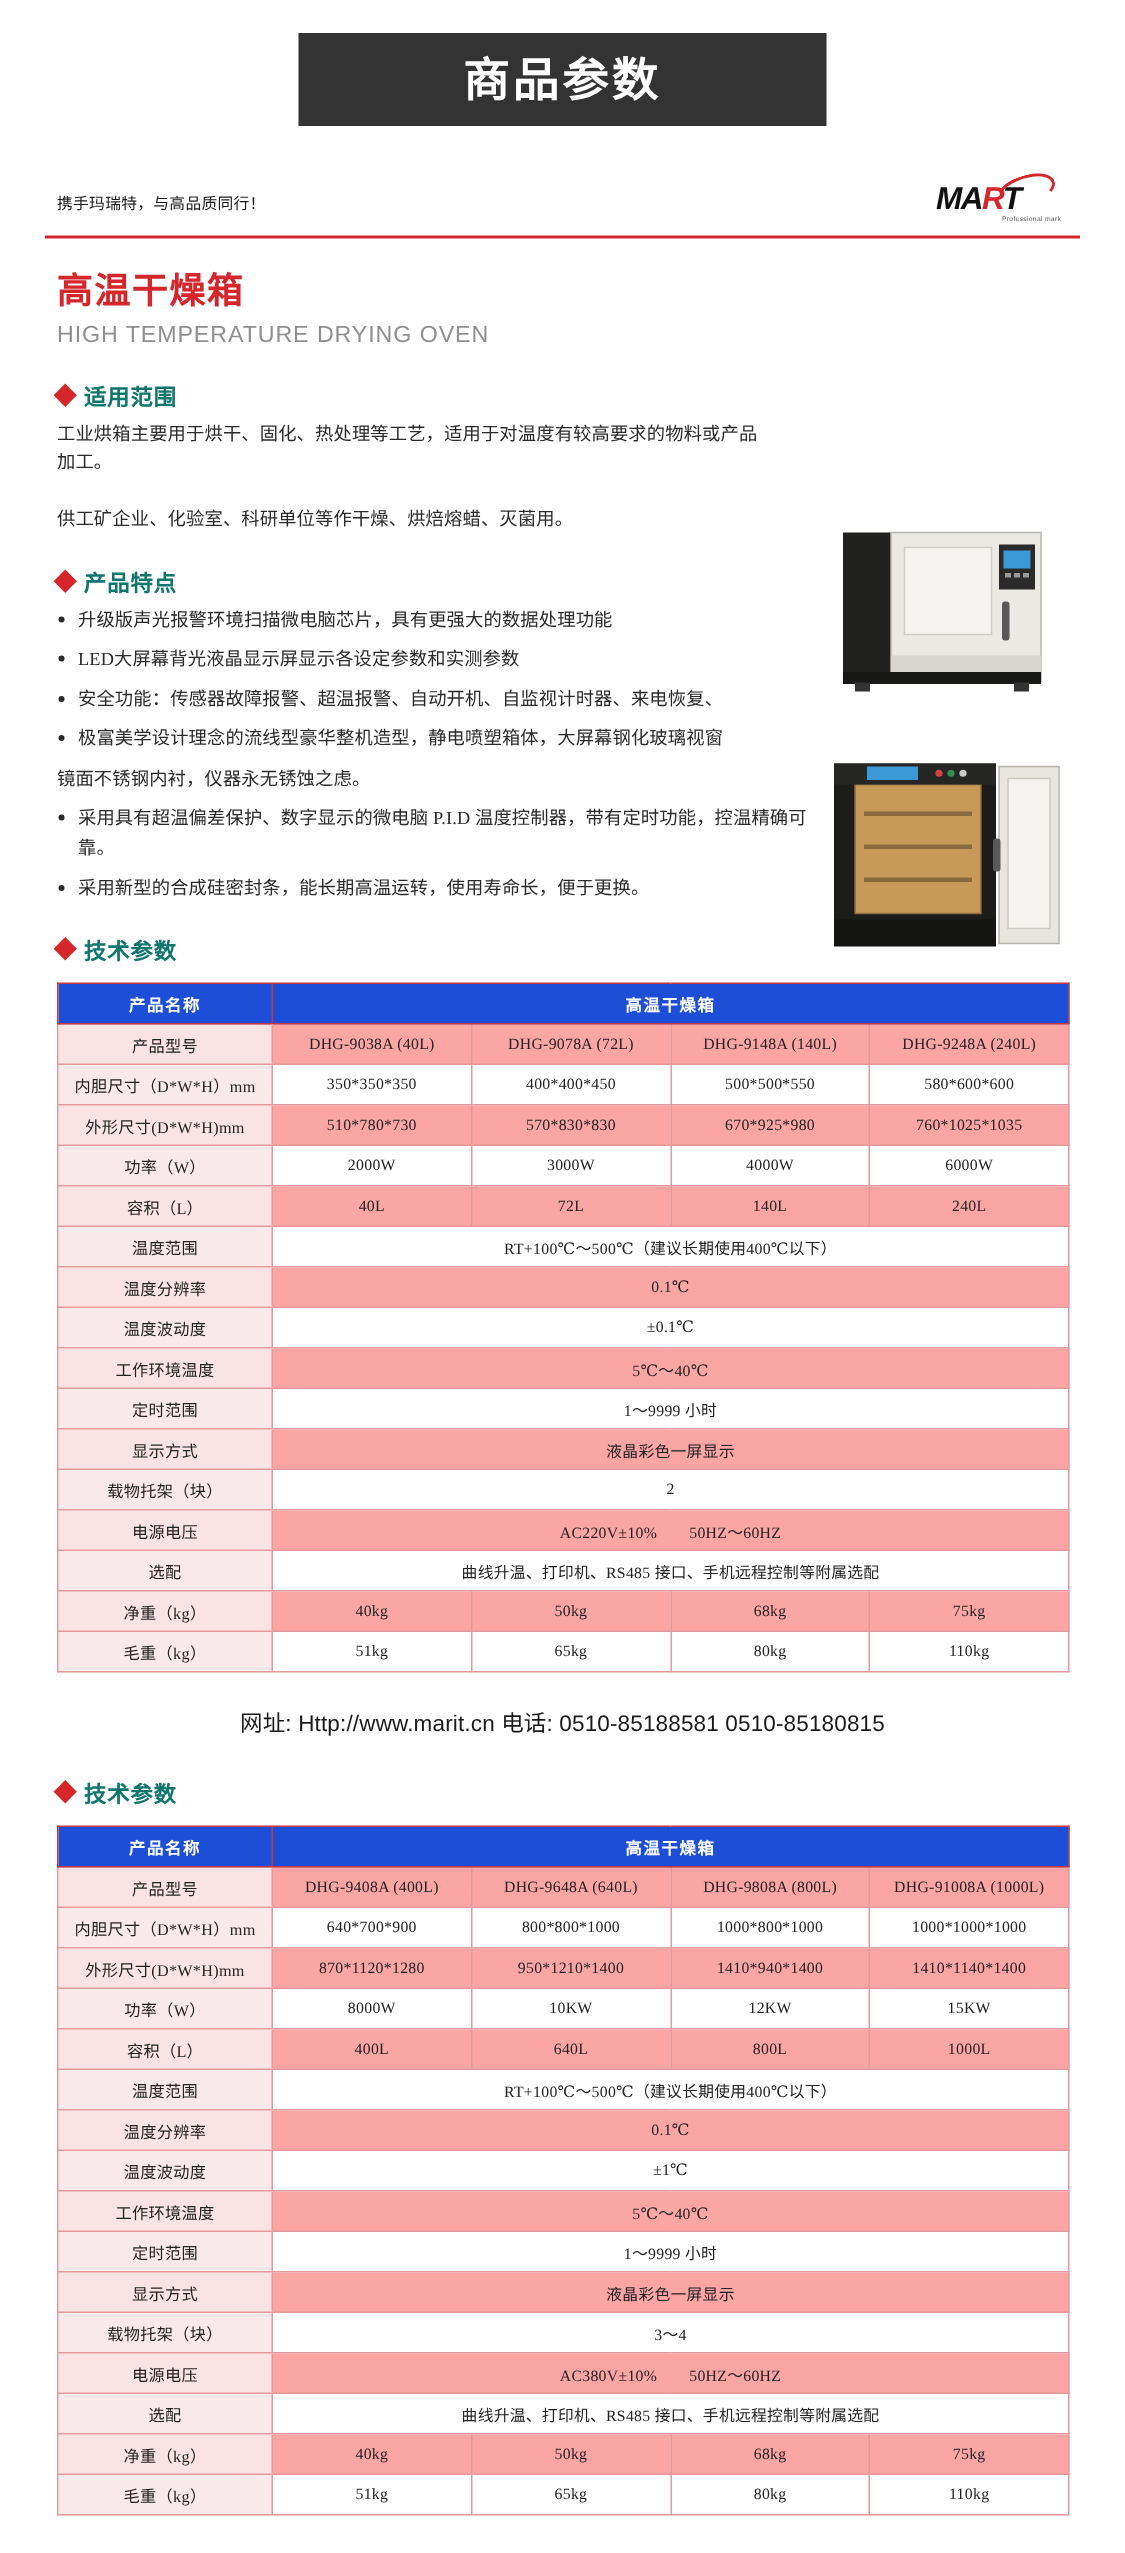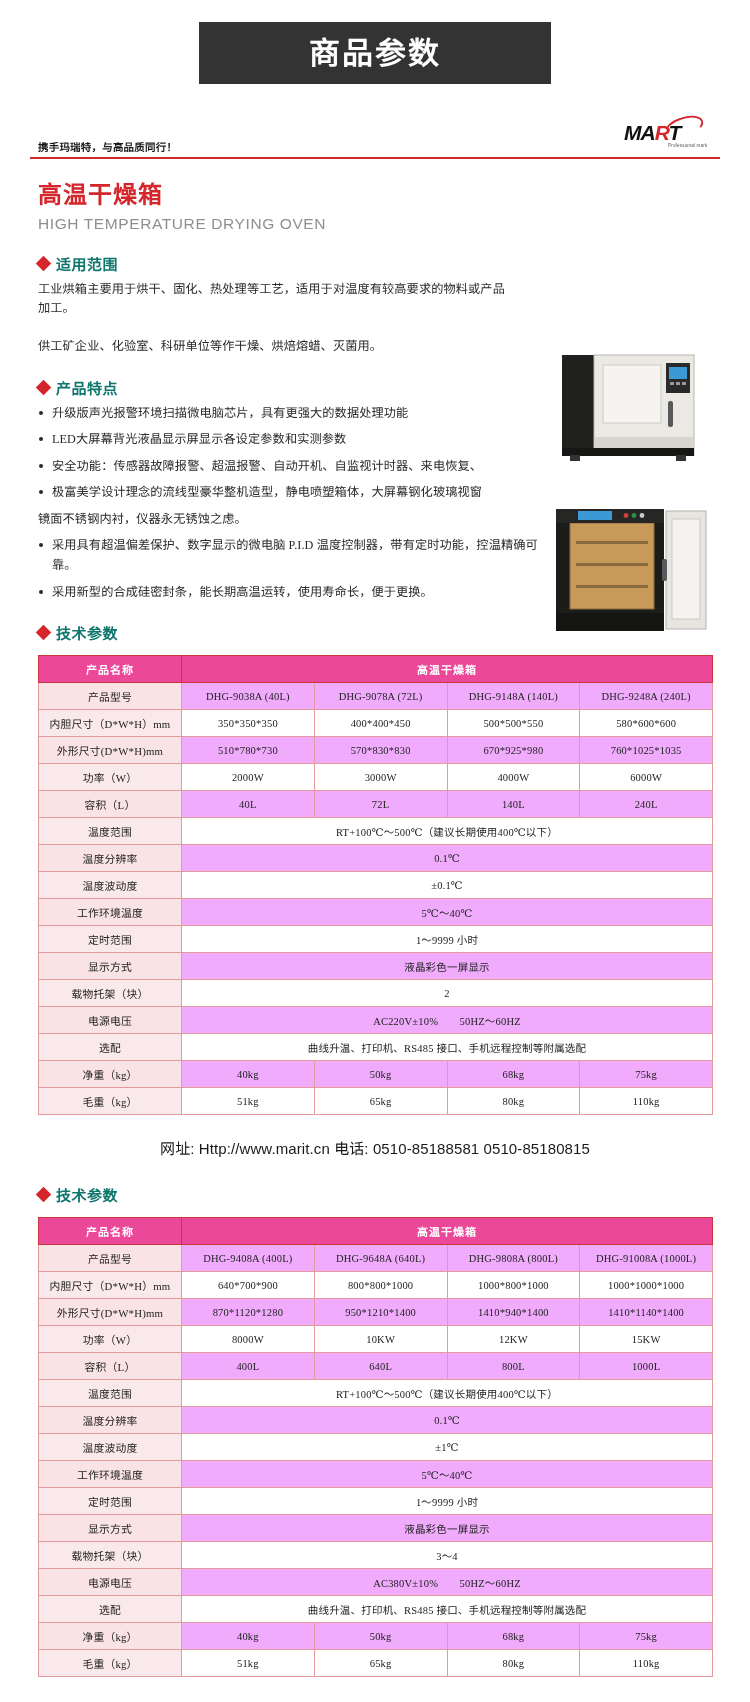--- a/index.html
+++ b/index.html
@@ -45,25 +45,25 @@
   .slogan-bar {
     width: 750px;
     margin-top: 35px;
     padding: 0 34px 0 38px;
     position: relative;
     height: 38px;
   }
   .slogan-text {
     font-family: "Liberation Sans", "DejaVu Sans", sans-serif;
     font-size: 10.5px;
-    font-weight: bold;
+    font-weight: normal;
     color: #1a1a1a;
     position: absolute;
     left: 38px;
-    top: 20px;
+    top: 8px;
     letter-spacing: .2px;
   }
   .brand-logo {
     position: absolute;
     right: 30px;
     top: 0px;
     width: 96px;
     height: 34px;
   }
   .brand-logo .mark {
@@ -198,36 +198,36 @@
   }
   table.spec td, table.spec th {
     border: 1px solid #e49a9c;
     text-align: center;
     padding: 5px 2px;
     height: 26px;
     font-weight: normal;
     letter-spacing: .2px;
   }
   table.spec tr.hdr td {
-    background: #ec4899;
+    background: #1d4ed8;
     color: #ffffff;
     font-family: "Liberation Sans", "DejaVu Sans", sans-serif;
     font-size: 11px;
     font-weight: bold;
     height: 14px;
     border-color: #c9373d;
     letter-spacing: 1px;
   }
   table.spec td.lbl {
     background: #fae9ea;
     border-right: 1px dashed #cf6a6d;
     width: 143px;
     font-size: 10.8px;
   }
-  table.spec tr.alt td { background: #f0abfc; }
+  table.spec tr.alt td { background: #fca5a5; }
   table.spec tr.alt td.lbl { background: #f9e3e4; }
 
   
   .contact {
     text-align: center;
     font-family: "Liberation Sans", "DejaVu Sans", sans-serif;
     font-size: 15px;
     color: #1a1a1a;
     margin-top: 22px;
     letter-spacing: .1px;

